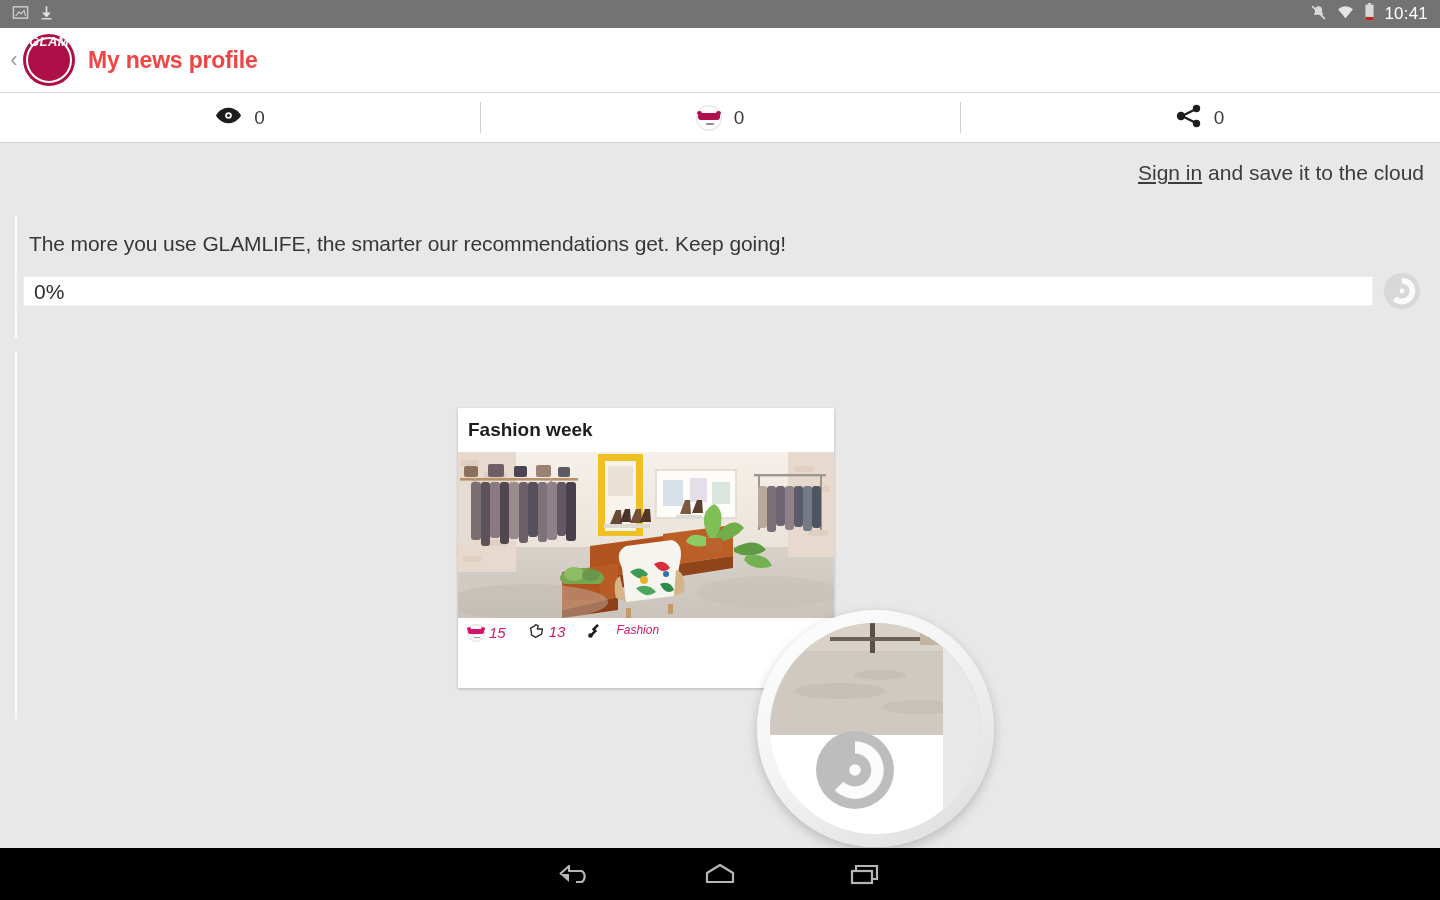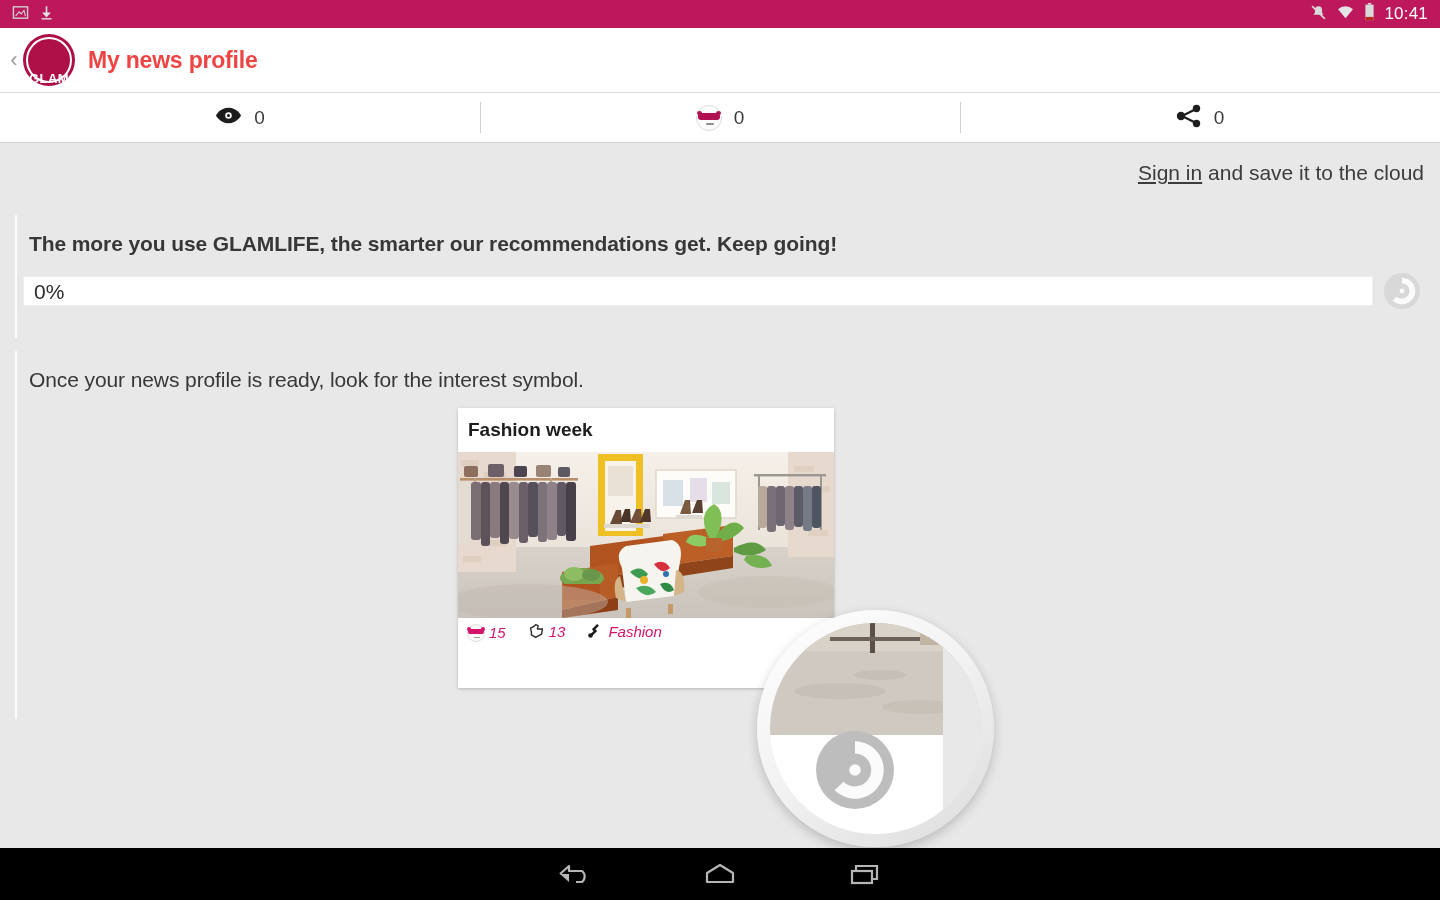--- a/index.html
+++ b/index.html
@@ -7,40 +7,40 @@
     width:1440px; height:900px; overflow:hidden;
     background:#e8e8e8;
     font-family:"Liberation Sans", sans-serif;
     -webkit-font-smoothing:antialiased;
   }
   #screen { position:relative; width:1440px; height:900px; background:#e8e8e8; }
 
   
   .statusbar {
     position:absolute; top:0; left:0; width:1440px; height:28px;
-    background:#be185d; display:flex; align-items:center;
+    background:#737373; display:flex; align-items:center;
   }
   .sb-left { display:flex; align-items:center; gap:10px; padding-left:12px; }
   .sb-right { margin-left:auto; display:flex; align-items:center; gap:9px; padding-right:12px; }
   .sb-time { color:#fff; font-size:17px; letter-spacing:.2px; }
 
   
   .appbar {
     position:absolute; top:28px; left:0; width:1440px; height:65px;
     background:#fff; display:flex; align-items:center;
     border-bottom:1px solid #dcdcdc;
   }
   .back-chevron {
     margin-left:5px; color:#9a9a9a; font-size:22px; line-height:1;
     width:18px; text-align:center; cursor:pointer;
   }
   .logo {
     width:52px; height:52px; border-radius:50%;
     background:#ad0f46; position:relative; flex:none;
-    display:flex; align-items:flex-end; justify-content:center;
+    display:flex; align-items:flex-start; justify-content:center;font-style:italic;
   }
   .logo::after{
     content:""; position:absolute; left:3px; top:3px; right:3px; bottom:3px;
     border-radius:50%; border:2px solid #fff;
   }
   .logo-text{
     position:relative; z-index:2; color:#fff; font-size:13px;
     font-weight:bold; letter-spacing:.4px;
   }
   .appbar-title{
@@ -98,21 +98,21 @@
   .rail{
     position:absolute; left:15px; width:2px; background:#fbfbfb;
   }
   .rail-1{ top:72px; height:123px; }
   .rail-2{ top:208px; height:368px; }
 
   .sec-text{
     position:absolute; left:29px; font-size:21px; color:#373737;
     letter-spacing:-.1px; white-space:nowrap;
   }
-  .sec1-text{ top:89px;font-weight:bold; }
+  .sec1-text{ top:89px; }
   .sec2-text{ top:225px; }
 
   
   .progress-wrap{
     position:absolute; left:23px; top:133px; width:1350px; height:30px;
     background:#fff; border:1px solid #efefef;
   }
   .progress-fill{
     position:absolute; left:0; top:0; bottom:0; width:0%;
     background:#ad0f46;
@@ -138,21 +138,21 @@
     font-size:19px; font-weight:bold; color:#1d1d1d;
   }
   .card-photo{
     position:relative; height:166px; overflow:hidden; background:#cfc8bf;
   }
   .card-foot{
     height:30px; display:flex; align-items:center; gap:5px; padding-left:9px;
   }
   .foot-item{ display:flex; align-items:flex-start; gap:4px; }
   .foot-num{ color:#d4146b; font-size:15px; font-style:italic; }
-  .foot-tag{ color:#d4146b; font-size:15px; font-style:italic; margin-left:2px; }
+  .foot-tag{ color:#d4146b; font-size:12px; font-style:italic; margin-left:10px; }
   .foot-sep{ width:12px; }
   .coolface-sm{
     width:18px; height:18px; border-radius:50%;
     background:#fbfbfb; border:1px solid #ddd; position:relative;
   }
   .coolface-sm .glasses{
     position:absolute; left:0px; right:0px; top:4px; height:5px;
     background:#d4146b; border-radius:2px;
   }
   .coolface-sm .glasses::before,.coolface-sm .glasses::after{
@@ -304,21 +304,20 @@
     </div>
 
     <div class="interest-sm">
       <svg width="38" height="38" viewBox="0 0 40 40">
         <circle cx="20" cy="20" r="19" fill="#d8d8d8"></circle>
         <path d="M20 6 A14 14 0 1 1 10.1 29.9 L14.3 25.7 A8 8 0 1 0 20 12 Z" fill="#fbfbfb"></path>
         <circle cx="20" cy="20" r="2.6" fill="#fbfbfb"></circle>
       </svg>
     </div>
 
-    <div class="sec-text sec2-text">Once your news profile is ready, look for the interest symbol.</div>
 
     <div class="card">
       <div class="card-title">Fashion week</div>
       <div class="card-photo">
         <svg width="376" height="166" viewBox="0 0 376 166" preserveAspectRatio="none">
           <defs>
             <linearGradient id="wall" x1="0" y1="0" x2="0" y2="1">
               <stop offset="0%" stop-color="#f5f0e9"></stop>
                 <stop offset="100%" stop-color="#eae3da"></stop>
             </linearGradient>

